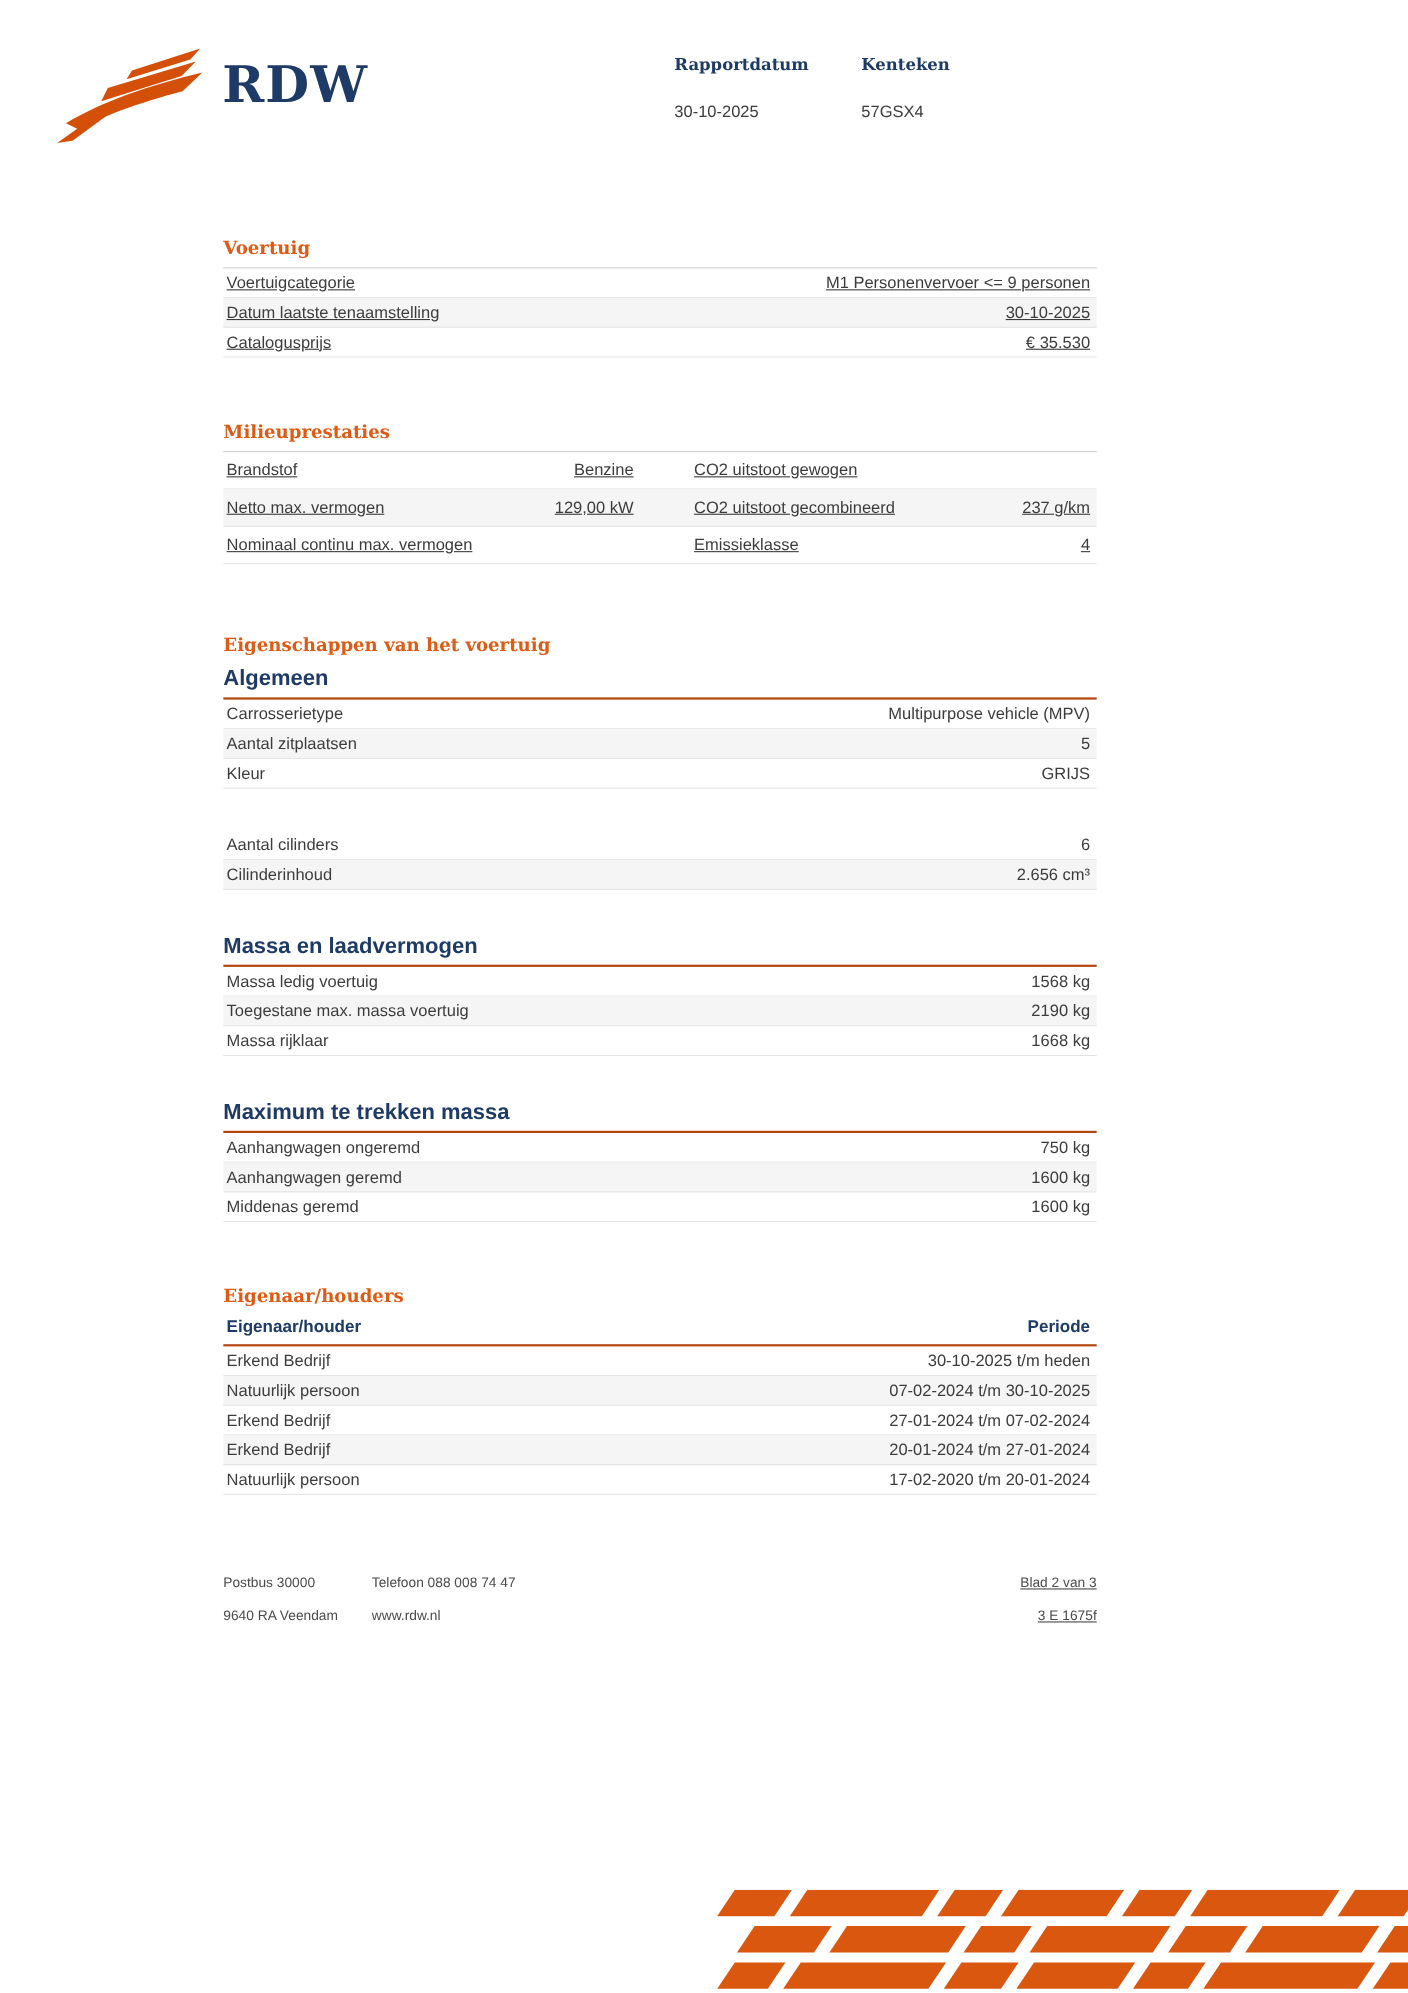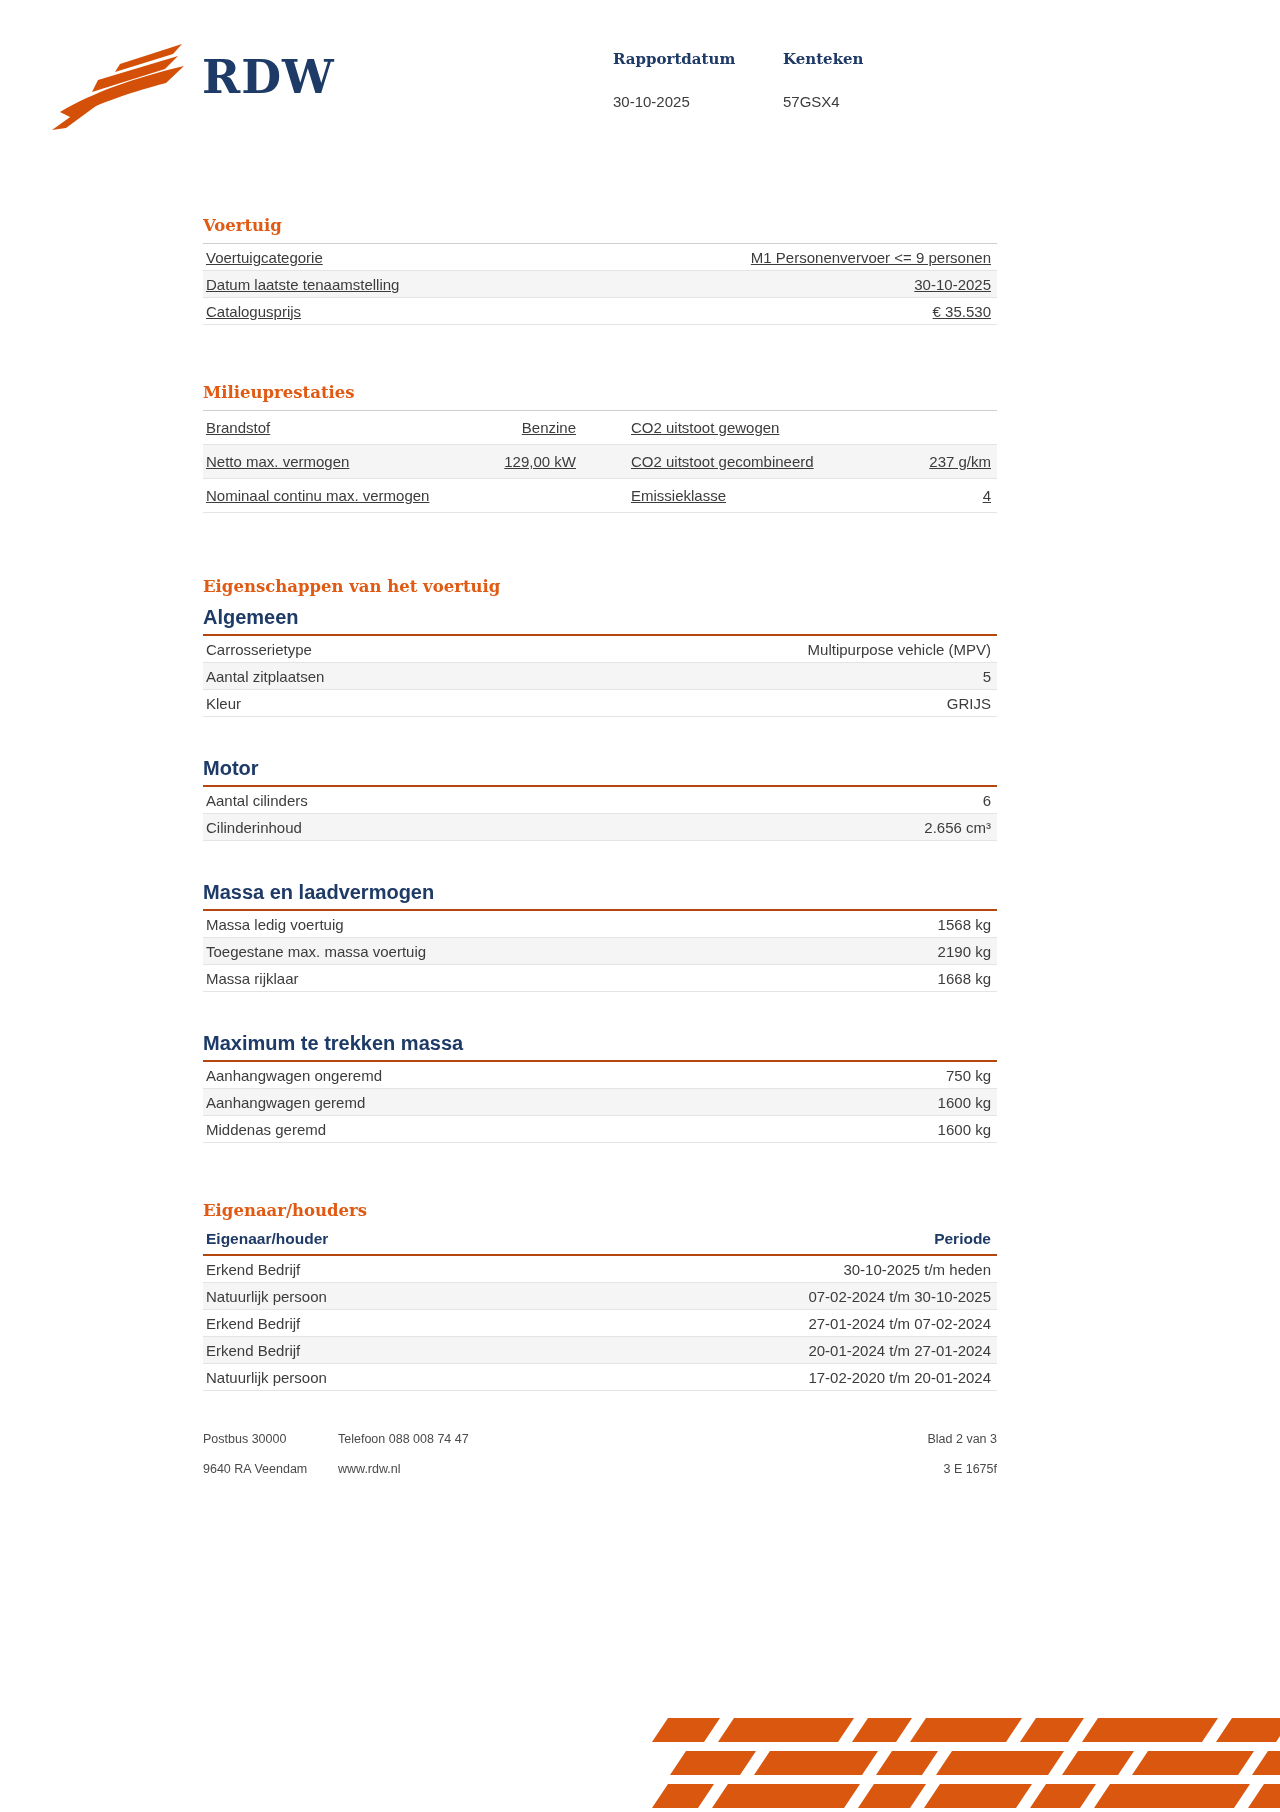--- a/index.html
+++ b/index.html
@@ -78,21 +78,21 @@
     padding: 2px 6px 6px 3px;
     border-bottom: 2px solid #b4470f;
     gap: 28px;
   }
 
   
   .footer { position: absolute; left: 203px; top: 1432px; width: 794px; font-size: 12.5px; color: #4a4a4a; }
   .footer-line { display: flex; margin-bottom: 16px; }
   .footer-line .fcol1 { width: 135px; }
   .footer-line .fcol2 { flex: 1; }
-  .footer-line .fcol3 { text-align: center; }
+  .footer-line .fcol3 { text-align: center; text-decoration: underline; }
 
   .bottom-art { position: absolute; right: 0; bottom: 2px; line-height: 0; }
 </style>
 </head>
 <body>
 
 <div class="page">
 
   <div class="logo-block">
     <span class="logo-mark">
@@ -183,21 +183,20 @@
             <span class="value">5</span>
           </div>
           <div class="row">
             <span class="label">Kleur</span>
             <span class="value">GRIJS</span>
           </div>
         </div>
       </div>
 
       <div class="subsection">
-        <h3 class="subsection-title">Motor</h3>
         <div class="rows">
           <div class="row">
             <span class="label">Aantal cilinders</span>
             <span class="value">6</span>
           </div>
           <div class="row">
             <span class="label">Cilinderinhoud</span>
             <span class="value">2.656 cm³</span>
           </div>
         </div>

